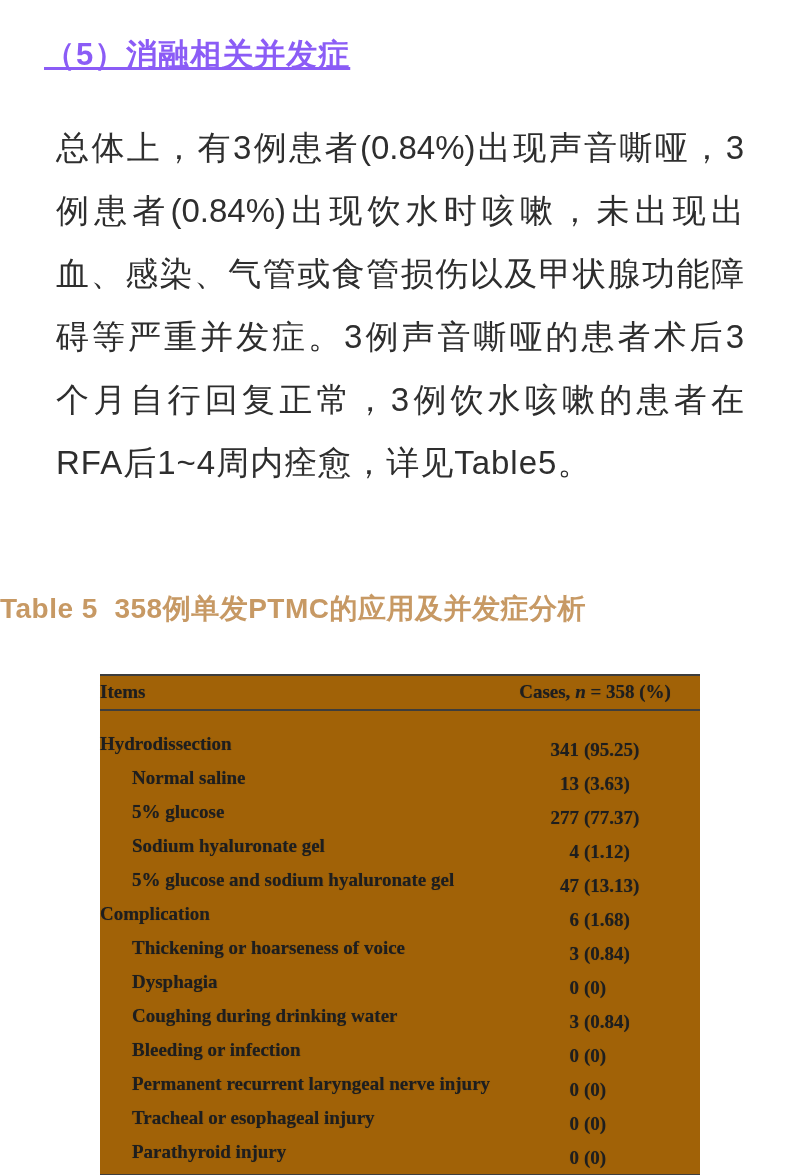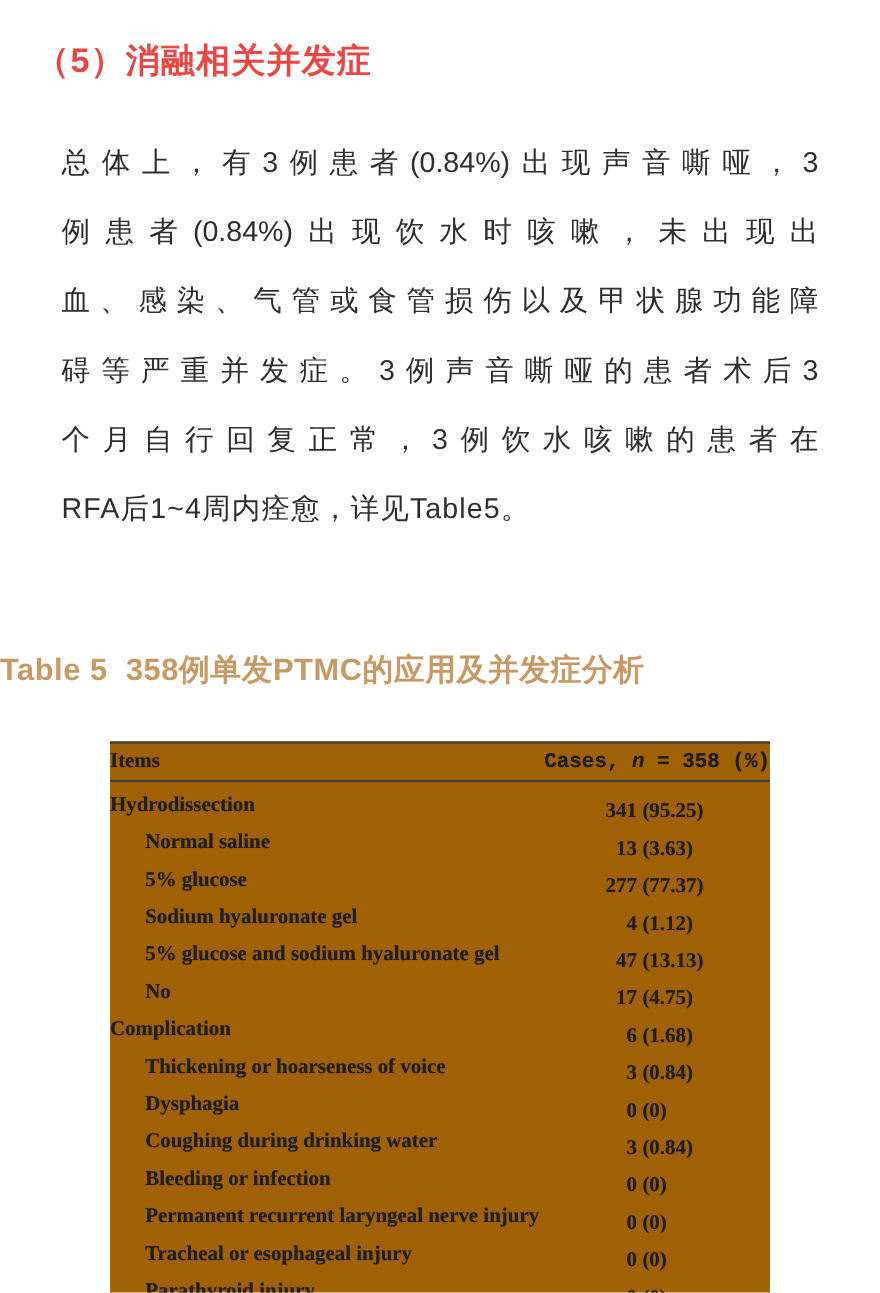--- a/index.html
+++ b/index.html
@@ -14,33 +14,34 @@
     overflow: hidden;
   }
   .page {
     position: relative;
     width: 800px;
     height: 1175px;
     background: #ffffff;
   }
   
   .section-heading {
-    margin: 34px 0 0 32px;
+    margin: 34px 0 0 44px;
     font-size: 31px;
     line-height: 42px;
     font-weight: 700;
-    color: #ef4444;
+    color: #8b5cf6;
     letter-spacing: 1px;
+    text-decoration: underline;
   }
   
   .paragraph {
     margin: 40px 56px 0 56px;
     width: 688px;
     color: #2e2e2e;
-    font-size: 26px;
+    font-size: 33px;
     font-weight: 400;
   }
   .paragraph .line {
     height: 63px;
     line-height: 63px;
     text-align: justify;
     text-align-last: justify;
     white-space: nowrap;
   }
   .paragraph .line.last {
@@ -77,24 +78,23 @@
     font-size: 19px;
     font-weight: 700;
     border-bottom: 2px solid #3d3d3d;
     padding: 5px 0 6px 0;
   }
   th.items-col {
     text-align: left;
     padding-left: 12px;
   }
   th.cases-col {
-    text-align: right;
+    text-align: center;
     padding-right: 2px;
     white-space: nowrap;
-    font-family: Liberation Mono, monospace;
   }
   th.cases-col .n-italic {
     font-style: italic;
   }
   table.results td {
     font-size: 19px;
     font-weight: 600;
     height: 25px;
     padding: 0;
     vertical-align: middle;
@@ -121,21 +121,21 @@
     text-align: right;
     flex: none;
   }
   td.val .pct {
     width: 70px;
     text-align: left;
     margin-left: 5px;
     flex: none;
   }
   tbody tr:first-child td {
-    padding-top: 4px;
+    padding-top: 16px;
   }
   tbody tr:last-child td {
     padding-bottom: 5px;
   }
 </style>
 </head>
 <body>
 
 <div class="page">
 
@@ -200,29 +200,20 @@
           <tr>
     <td class="item indent">5% glucose and sodium hyaluronate gel</td>
     <td class="val">
       <div class="valwrap">
         <span class="count">47</span>
         <span class="pct">(13.13)</span>
       </div>
     </td>
   </tr>
           <tr>
-    <td class="item indent">No</td>
-    <td class="val">
-      <div class="valwrap">
-        <span class="count">17</span>
-        <span class="pct">(4.75)</span>
-      </div>
-    </td>
-  </tr>
-          <tr>
     <td class="item">Complication</td>
     <td class="val">
       <div class="valwrap">
         <span class="count">6</span>
         <span class="pct">(1.68)</span>
       </div>
     </td>
   </tr>
           <tr>
     <td class="item indent">Thickening or hoarseness of voice</td>

